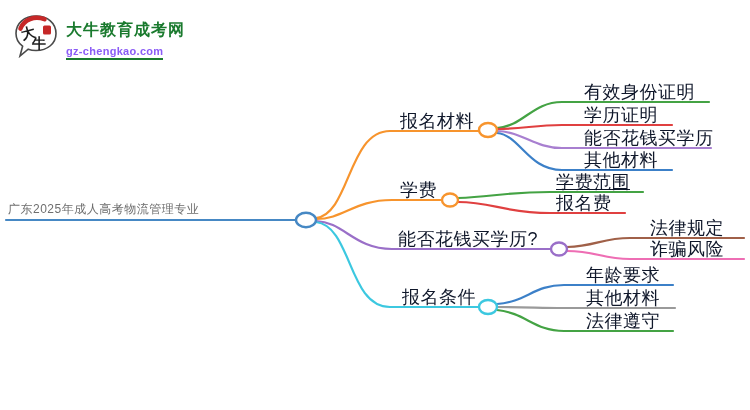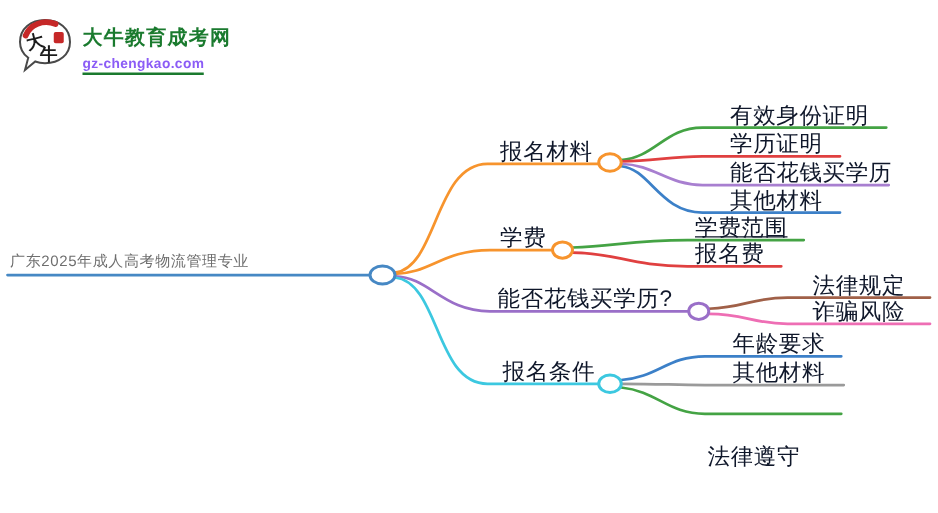--- a/index.html
+++ b/index.html
@@ -78,15 +78,15 @@
   <div class="lbl" style="left:556px;top:173px;text-decoration:underline;">学费范围</div>
   <div class="lbl" style="left:556px;top:194px;">报名费</div>
 
   <div class="lbl" style="left:398px;top:230px;">能否花钱买学历?</div>
   <div class="lbl" style="left:650px;top:219px;">法律规定</div>
   <div class="lbl" style="left:650px;top:240px;">诈骗风险</div>
 
   <div class="lbl" style="left:402px;top:288px;">报名条件</div>
   <div class="lbl" style="left:586px;top:266px;text-align:center;">年龄要求</div>
   <div class="lbl" style="left:586px;top:289px;">其他材料</div>
-  <div class="lbl" style="left:566px;top:312px;margin-top:44px;">法律遵守</div>
+  <div class="lbl" style="left:586px;top:312px;">法律遵守</div>
 
 </div>
 
 </body></html>

